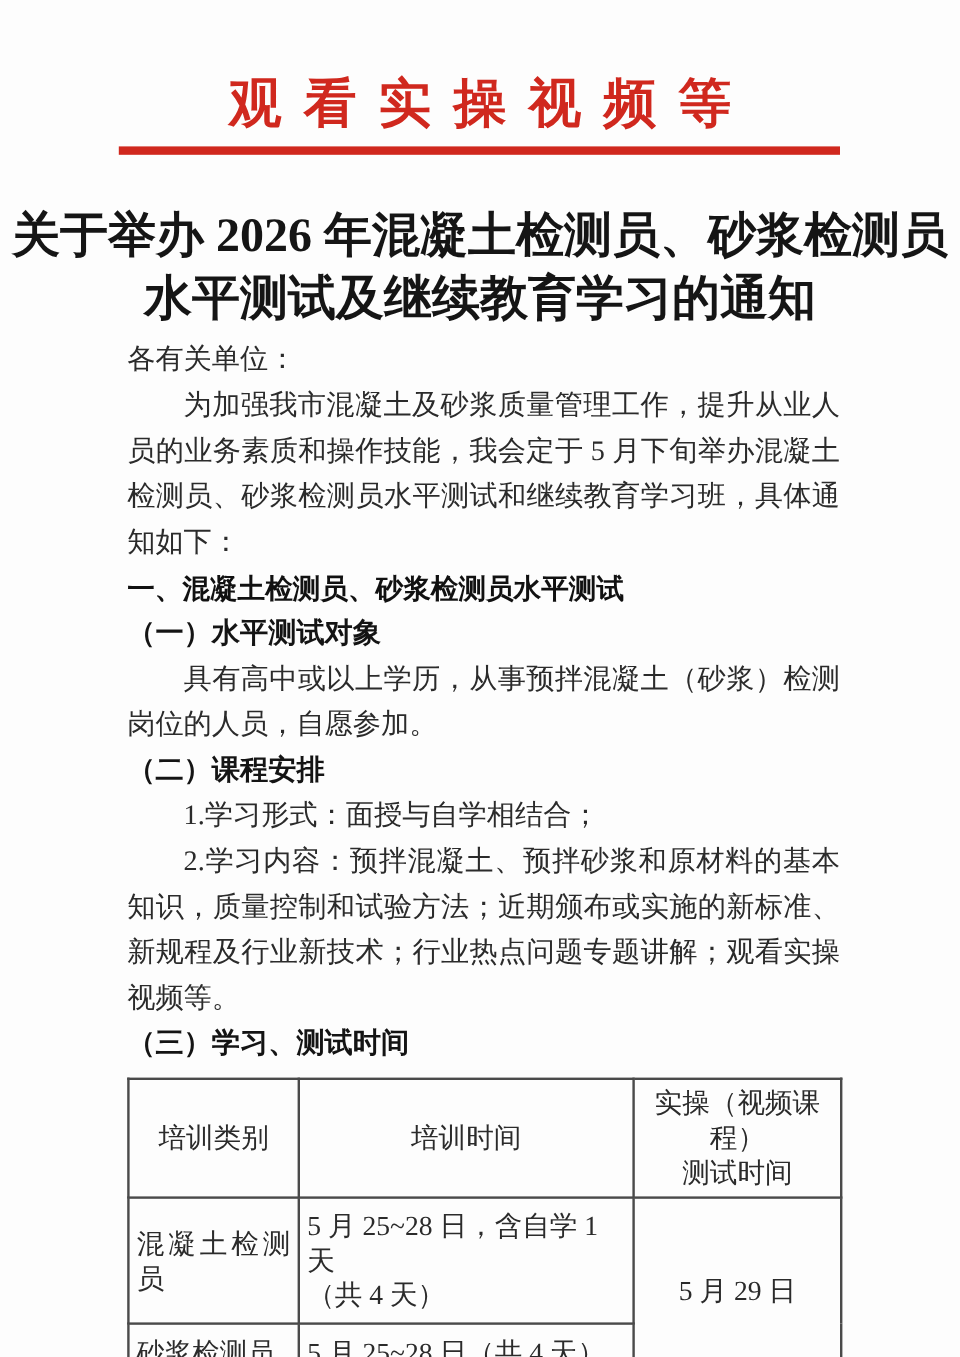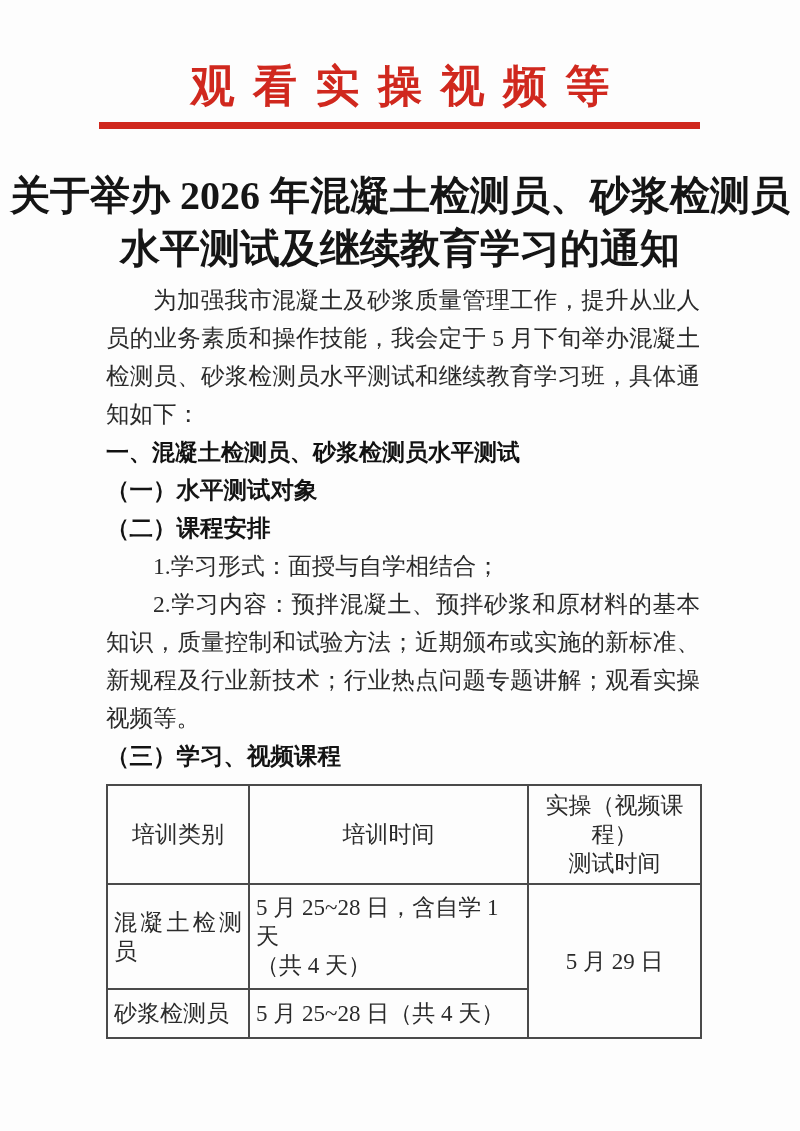--- a/index.html
+++ b/index.html
@@ -98,31 +98,33 @@
 
   <div class="org-name">观看实操视频等</div>
   <div class="red-rule"></div>
 
   <div class="notice-title">
     <div>关于举办 2026 年混凝土检测员、砂浆检测员</div>
     <div>水平测试及继续教育学习的通知</div>
   </div>
 
   <div class="content">
+    <p class="salutation">各有关单位：</p>
     <p class="para">为加强我市混凝土及砂浆质量管理工作，提升从业人员的业务素质和操作技能，我会定于 5 月下旬举办混凝土检测员、砂浆检测员水平测试和继续教育学习班，具体通知如下：</p>
 
     <p class="h1">一、混凝土检测员、砂浆检测员水平测试</p>
 
     <p class="h2">（一）水平测试对象</p>
+    <p class="para">具有高中或以上学历，从事预拌混凝土（砂浆）检测岗位的人员，自愿参加。</p>
 
     <p class="h2">（二）课程安排</p>
     <p class="para">1.学习形式：面授与自学相结合；</p>
     <p class="para">2.学习内容：预拌混凝土、预拌砂浆和原材料的基本知识，质量控制和试验方法；近期颁布或实施的新标准、新规程及行业新技术；行业热点问题专题讲解；观看实操视频等。</p>
 
-    <p class="h2">（三）学习、视频课程</p>
+    <p class="h2">（三）学习、测试时间</p>
 
     <table class="schedule">
       <colgroup>
           <col class="c1">
           <col class="c2">
           <col class="c3">
         </colgroup>
       <tbody>
           <tr>
         <th>培训类别</th>

